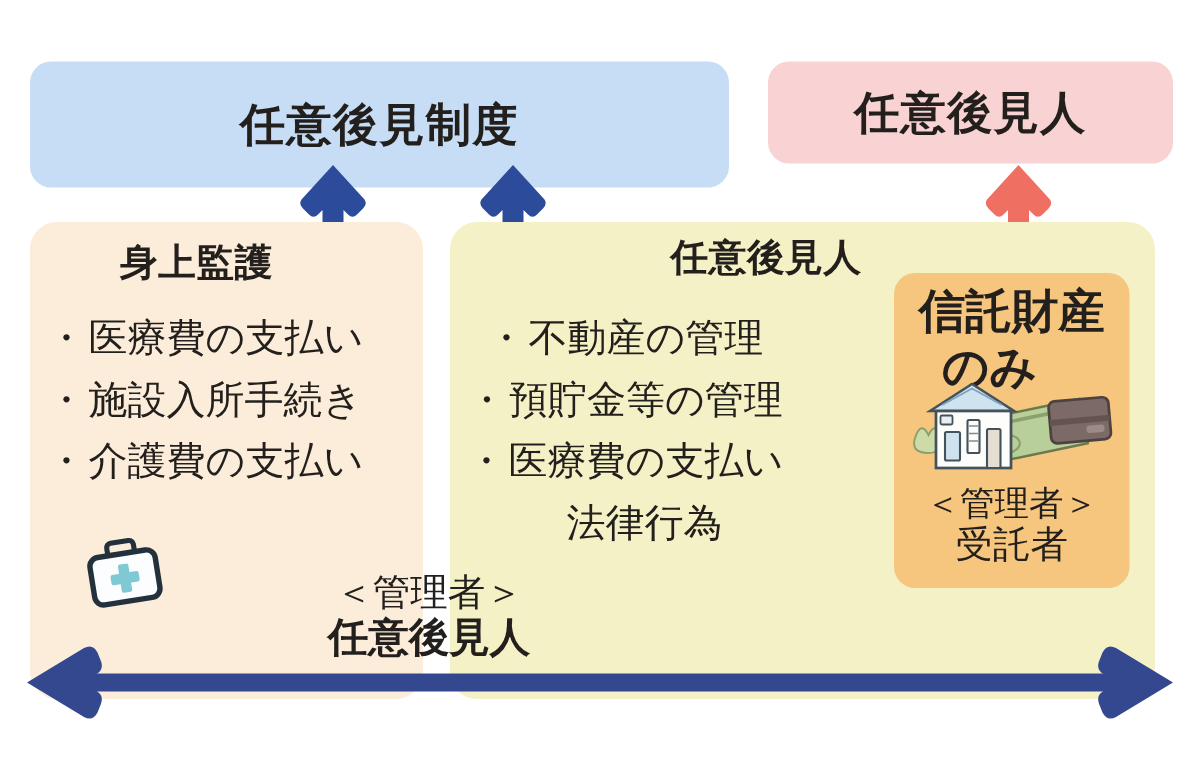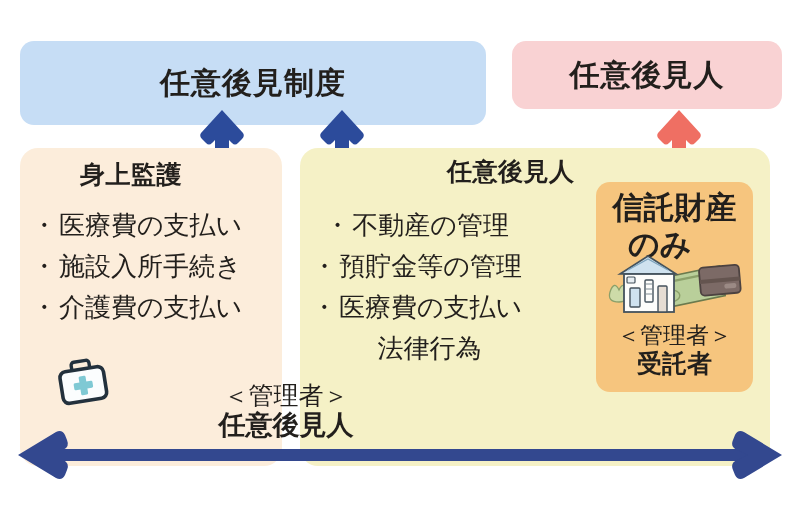--- a/index.html
+++ b/index.html
@@ -124,21 +124,21 @@
 
   #trust-role {
     position: absolute;
     left: 596px;
     top: 322px;
     width: 157px;
     text-align: center;
     line-height: 1.18;
   }
   #trust-role .role-bracket { font-size: 23px; display: block; font-weight: 400;}
-  #trust-role .role-name { font-size: 25px; display: block; font-weight: bold; }
+  #trust-role .role-name { font-size: 25px; display: block; font-weight: normal; }
 
   
   #trust-illustration {
     position: absolute;
     left: 604px;
     top: 248px;
     width: 142px;
     height: 70px;
   }
 

